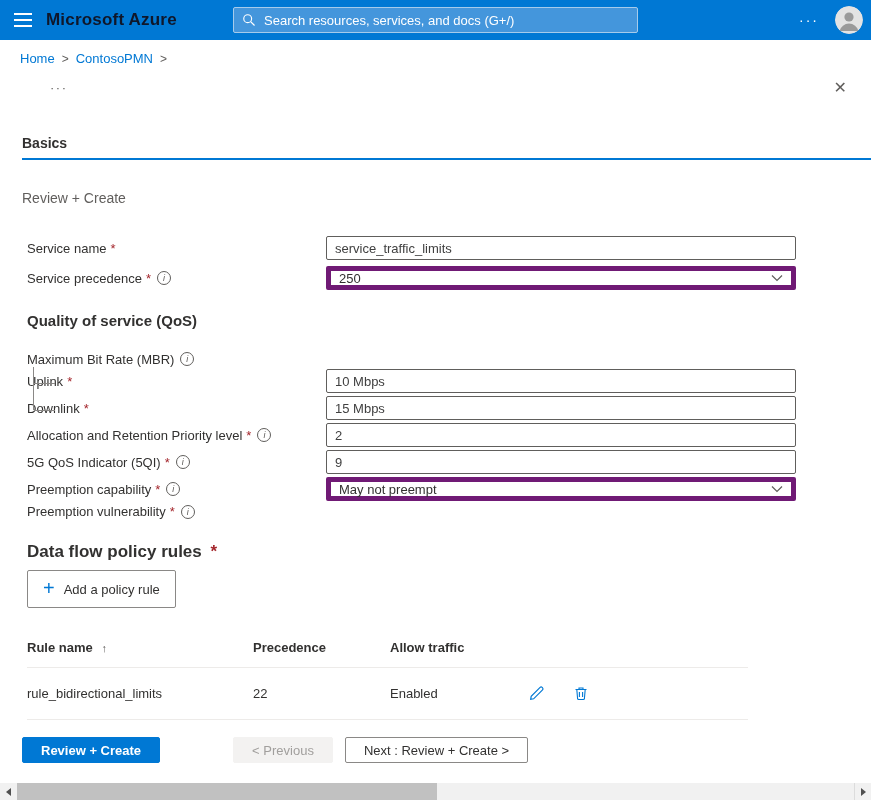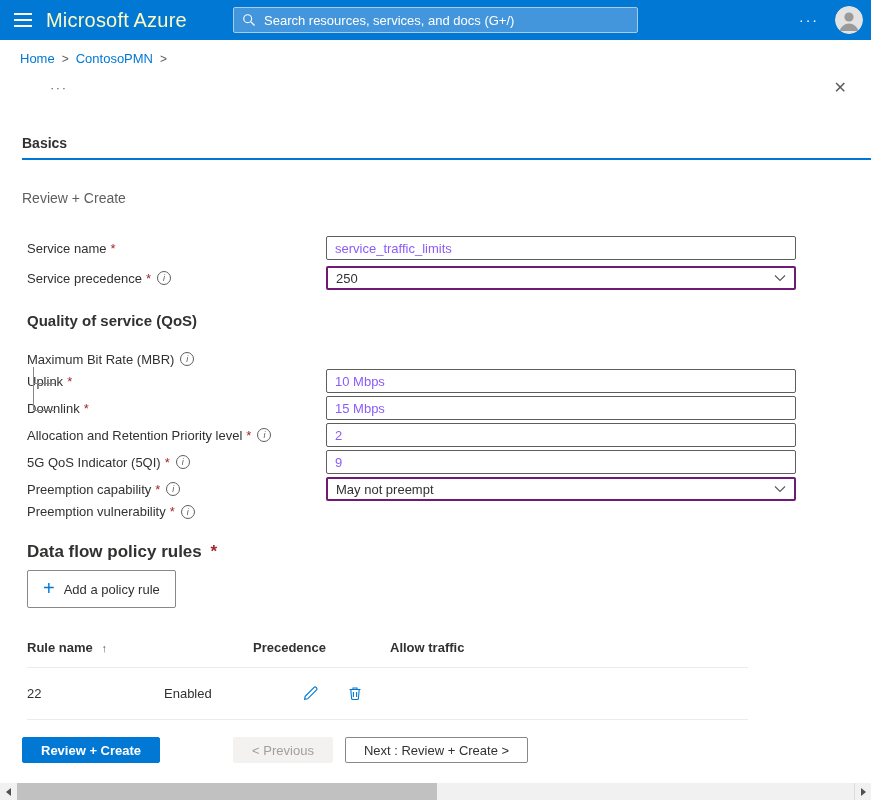--- a/index.html
+++ b/index.html
@@ -6,21 +6,21 @@
   html,body { margin:0; padding:0; }
   body {
     width:871px; height:800px; position:relative; overflow:hidden;
     background:#ffffff; color:#323130;
     font-family:"Liberation Sans", sans-serif; font-size:13px;
   }
 
   
   .topbar { position:relative; height:40px; background:#0078d4; display:flex; align-items:center; }
   .hamburger { width:46px; height:40px; display:flex; align-items:center; justify-content:center; cursor:pointer; }
-  .brand { color:#fef9c3; font-size:20px; font-weight:400; letter-spacing:.2px; white-space:nowrap; }
+  .brand { color:#0f172a; font-size:17px; font-weight:700; letter-spacing:.2px; white-space:nowrap; }
   .searchbox {
     position:absolute; left:233px; top:7px; width:405px; height:26px;
     background:#4496dc; border:1px solid #a6cbeb; border-radius:2px;
     display:flex; align-items:center; gap:6px; padding:0 8px;
   }
   .searchbox input {
     flex:1; background:transparent; border:none; outline:none;
     color:#fff; font-size:13px; font-family:inherit;
   }
   .searchbox input::placeholder { color:#ffffff; opacity:1; }
@@ -50,24 +50,24 @@
   .flabel.indent { }
   .req { color:#a4262c; margin-left:4px; }
   .info {
     width:14px; height:14px; border:1px solid #605e5c; border-radius:50%;
     display:inline-flex; align-items:center; justify-content:center;
     font-size:9px; font-style:italic; color:#605e5c; margin-left:6px; flex:none; cursor:pointer;
   }
   .control { flex:0 0 470px; }
   .text-input {
     width:100%; height:24px; border:1px solid #605e5c; border-radius:2px;
-    padding:0 8px; font-size:13px; font-family:inherit; color:#8b5cf6; background:#fff;
+    padding:0 8px; font-size:13px; font-family:inherit; color:#404040; background:#fff;
   }
   .combo {
-    width:100%; height:24px; border:2px solid #701a75; border-radius:2px;
+    width:100%; height:24px; border:5px solid #701a75; border-radius:2px;
     padding:0 8px; display:flex; align-items:center; justify-content:space-between;
     background:#fff; cursor:pointer;
   }
   .section-heading { font-size:15px; font-weight:700; margin:22px 0 0 27px; color:#323130; }
 
   .tree-group { position:relative; margin-top:20px; }
   .mbr-row { display:flex; align-items:center; height:20px; padding-left:27px; white-space:nowrap; }
   .tree-group .frow { margin-top:0; }
   .uplink-row { margin-top:2px; }
   .vline { position:absolute; left:33px; top:18px; width:1px; height:43px; background:#8a8886; }
@@ -279,20 +279,21 @@
       </div>
       <div class="col-prec">
         <span>Precedence</span>
       </div>
       <div class="col-allow">
         <span>Allow traffic</span>
       </div>
       <div class="col-actions"></div>
     </div>
     <div class="trow">
+      <div class="col-name">rule_bidirectional_limits</div>
       <div class="col-prec">22</div>
       <div class="col-allow">Enabled</div>
       <div class="col-actions">
         <span class="icon-btn">
           <svg width="17" height="17" viewBox="0 0 16 16">
             <path d="M2.5 13.5 L3 10.7 L11.4 2.3 a1.35 1.35 0 0 1 1.9 0 l0.4 0.4 a1.35 1.35 0 0 1 0 1.9 L5.3 13 L2.5 13.5 Z" stroke="#0078d4" stroke-width="1.1" fill="none"></path>
           </svg>
         </span>
         <span class="icon-btn">
           <svg width="16" height="17" viewBox="0 0 16 16">

